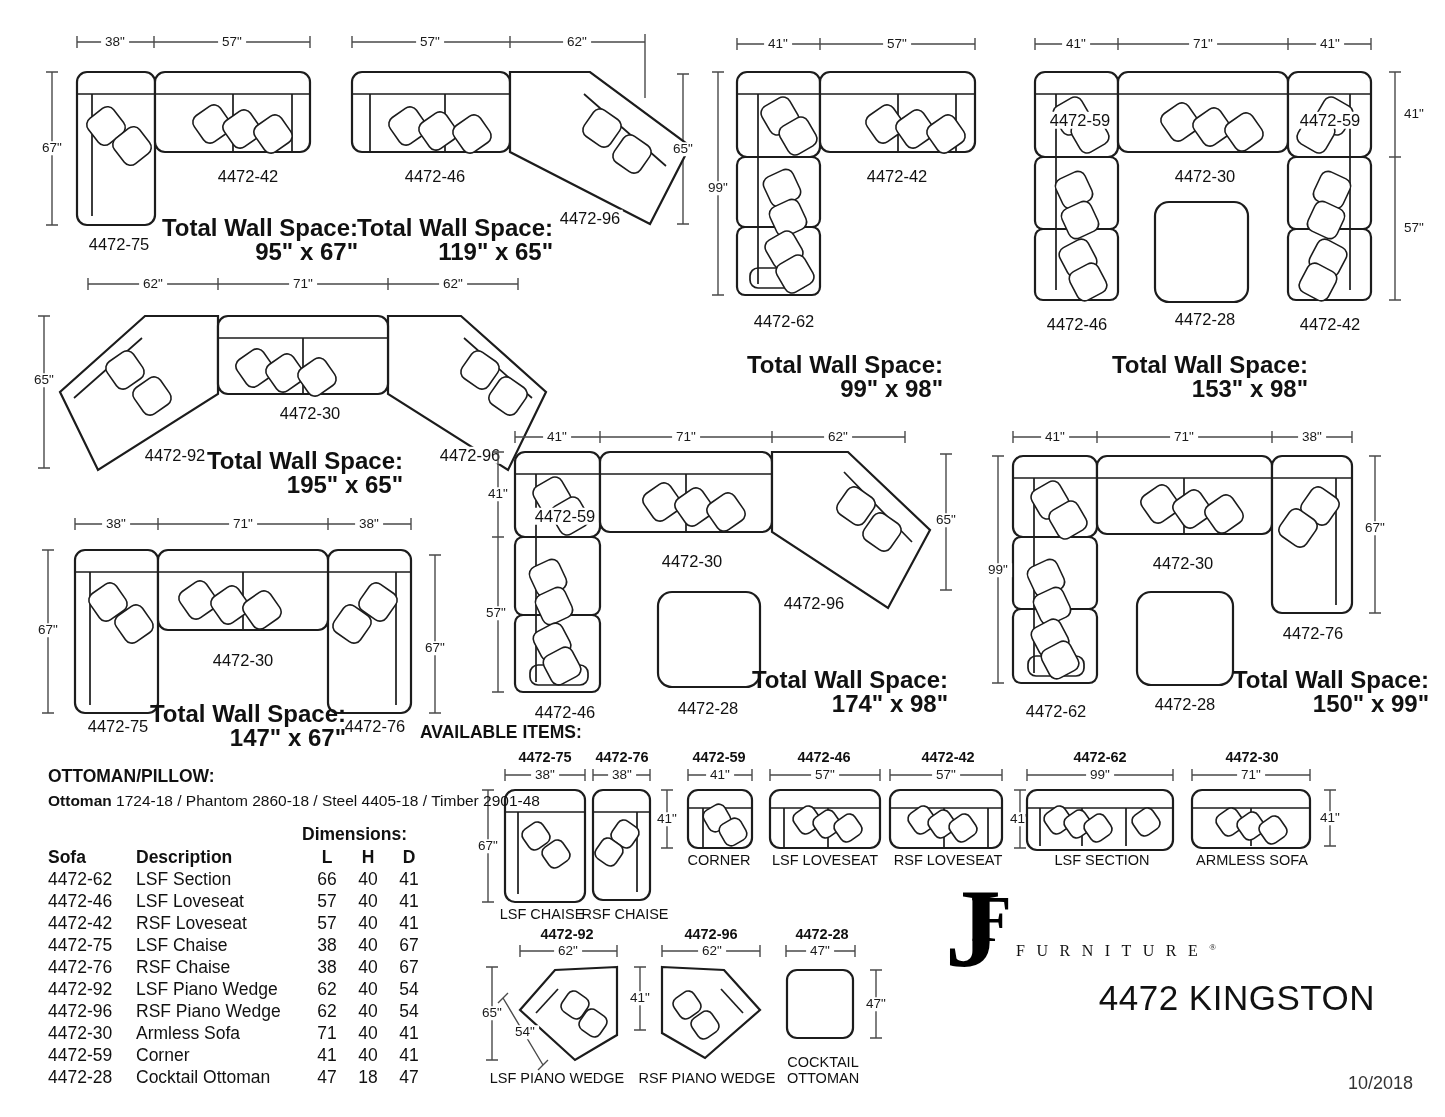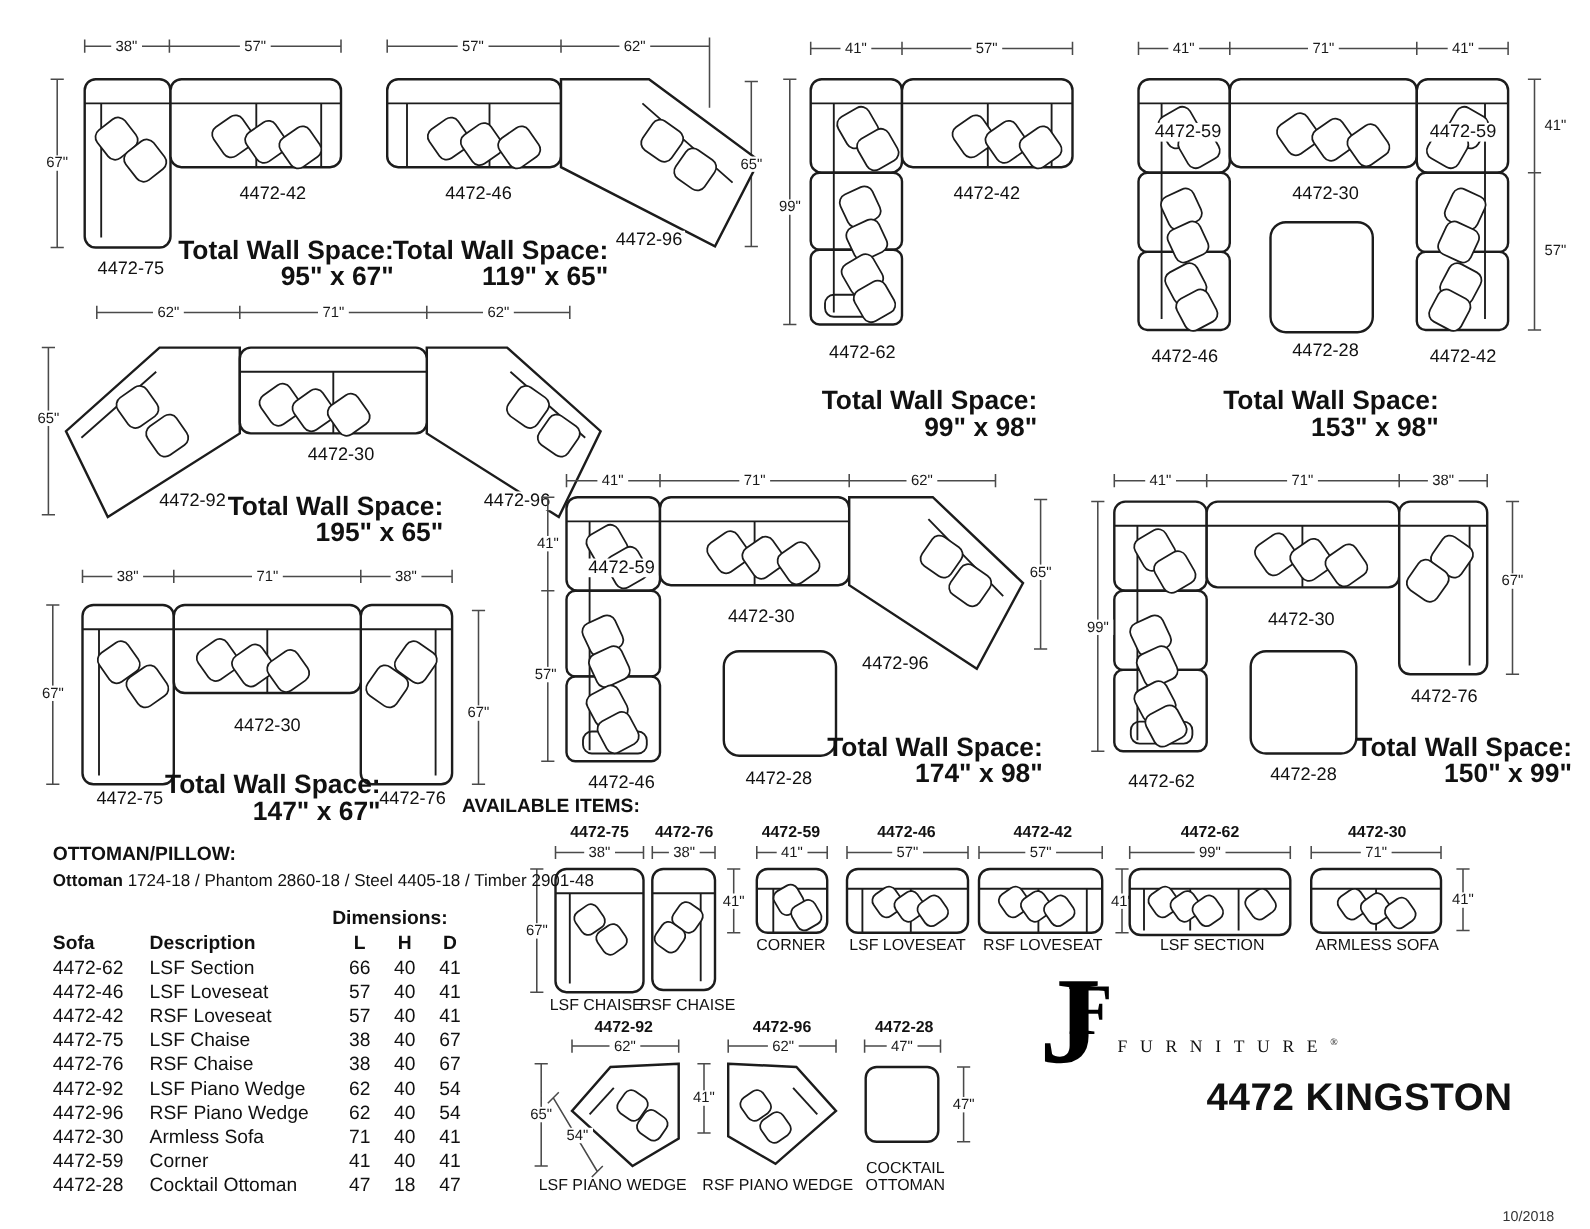--- a/index.html
+++ b/index.html
@@ -22,24 +22,24 @@
   .fab-line{position:absolute;font-size:15.5px;}
   .spec{position:absolute;border-collapse:collapse;font-size:17.5px;}
   .spec th,.spec td{padding:0;height:22px;font-weight:400;text-align:left;}
   .spec th{font-weight:700;}
   .spec .num{text-align:center;}
   .brand-name{position:absolute;font-family:"Liberation Serif",serif;font-size:40px;
               letter-spacing:7px;font-weight:400;}
   .brand-sub{position:absolute;font-family:"Liberation Serif",serif;font-size:16px;
              letter-spacing:11.5px;}
   .brand-reg{font-size:9px;letter-spacing:0;vertical-align:6px;}
-  .brand-coll{position:absolute;font-weight:700;font-size:35px;letter-spacing:0.5px;}
+  .brand-coll{position:absolute;font-weight:400;font-size:35px;letter-spacing:0.5px;}
   .brand-prod{position:absolute;font-size:38px;letter-spacing:2px;color:#1b1b1b;}
   .mono{position:absolute;font-family:"Liberation Serif",serif;font-weight:700;color:#000;line-height:1;}
-  .date{position:absolute;font-size:13px;color:#333;margin-top:25px;}
+  .date{position:absolute;font-size:18px;color:#333;}
 </style>
 </head>
 <body>
 
 <div class="sheet">
 
   <div class="cfg" style="left:40px;top:28px;width:305px;height:235px;">
     <svg width="305" height="235" viewBox="0 0 305 235">
       <path class="dim" d="M37 8V20 M114 8V20 M270 8V20 M37 14H270 M6 44H18 M6 197H18 M12 44V197"></path>
       <rect class="outl" x="37" y="44" width="78" height="153" rx="10"></rect>

